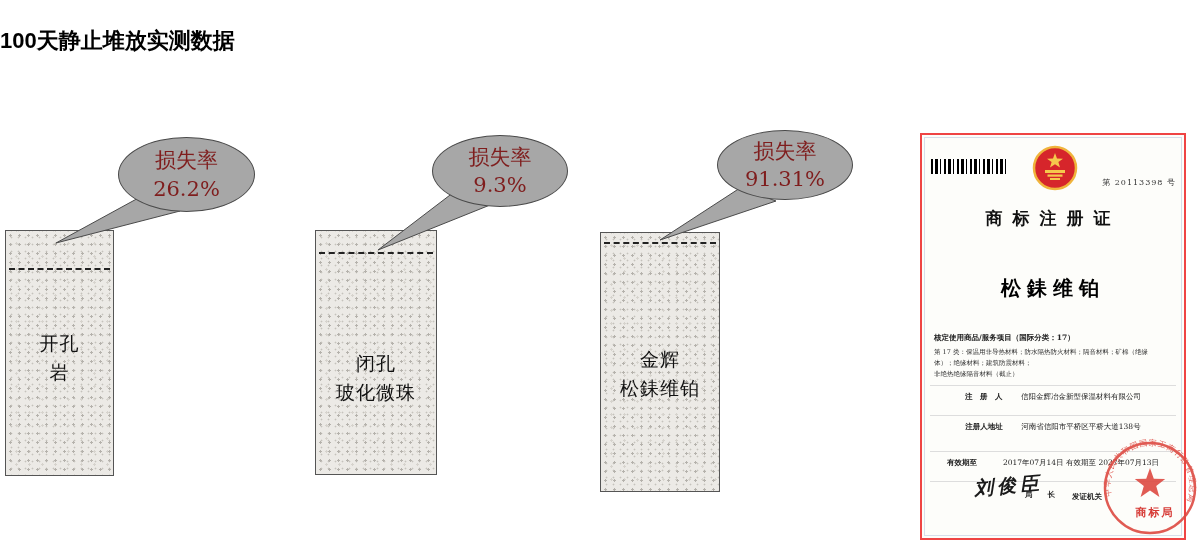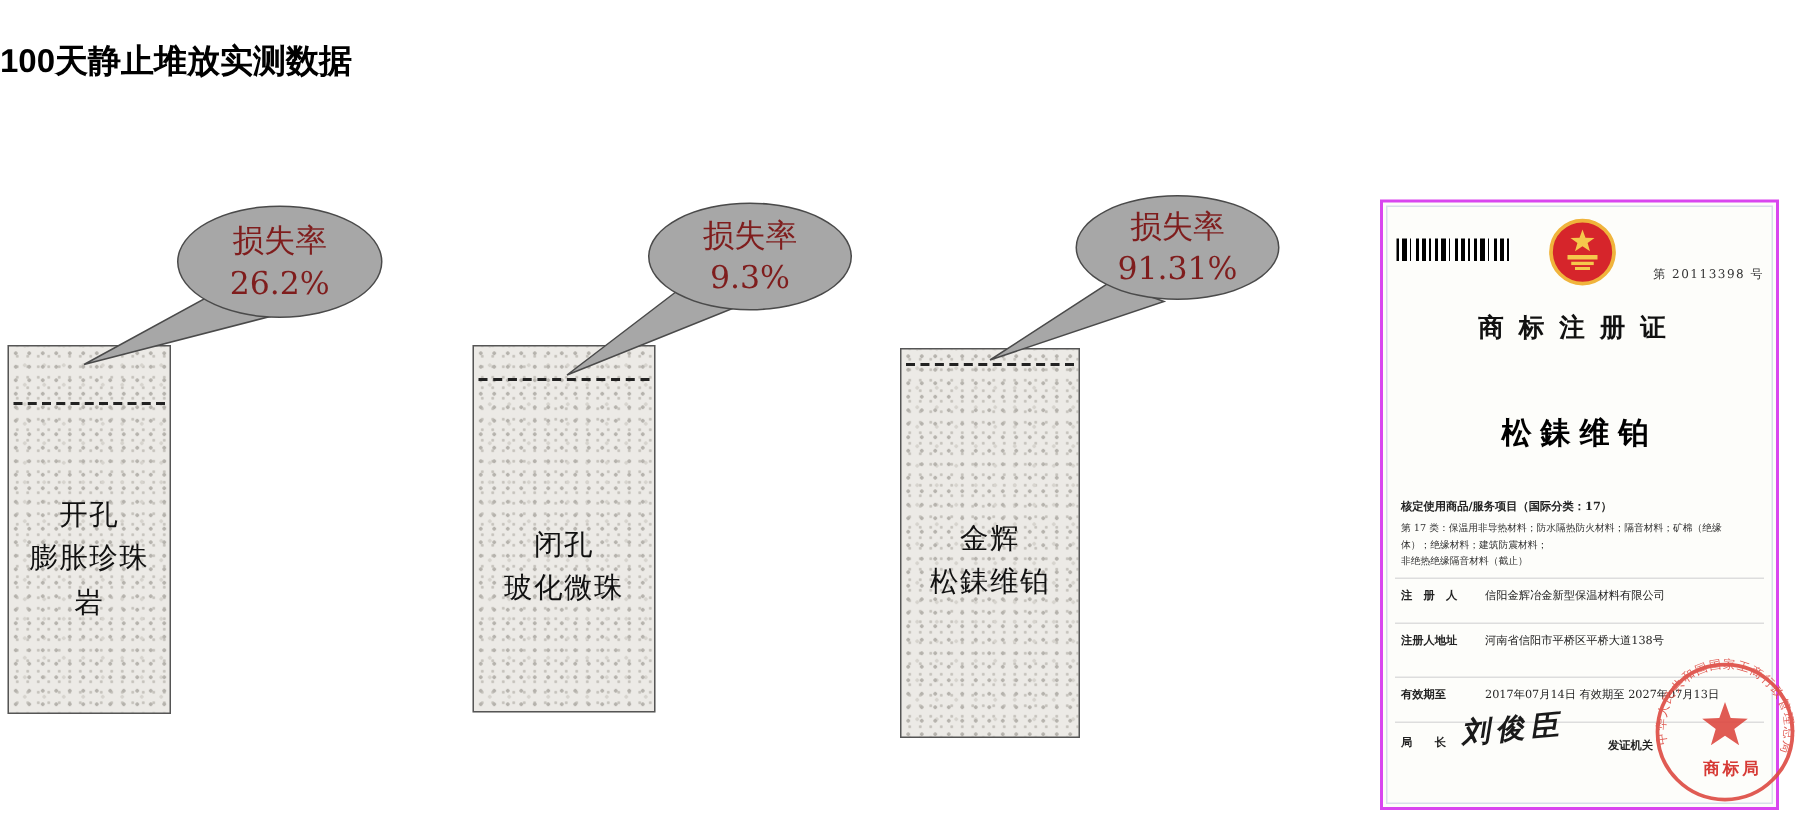--- a/index.html
+++ b/index.html
@@ -37,33 +37,33 @@
   .callout-bubble{position:absolute;background:#a7a7a7;border:1px solid #4a4a4a;border-radius:50%;
     display:flex;flex-direction:column;align-items:center;justify-content:center;
     color:#7f1d1d;z-index:3;box-sizing:border-box;}
   #callout-0{left:118px;top:137px;width:137px;height:75px;}
   #callout-1{left:432px;top:135px;width:136px;height:72px;}
   #callout-2{left:717px;top:130px;width:136px;height:70px;}
   .callout-line{font-size:21px;line-height:1.35;}
 
   
   .cert{position:absolute;left:920px;top:133px;width:266px;height:407px;background:#fdfdfa;
-        border:2px solid #d946ef;box-sizing:border-box;z-index:1;color:#222;}
+        border:2px solid #ef4444;box-sizing:border-box;z-index:1;color:#222;}
   .cert .inner-frame{position:absolute;inset:2px;border:1px solid #d7deea;pointer-events:none;}
   .barcode{position:absolute;left:9px;top:24px;width:76px;height:15px;
     background:repeating-linear-gradient(90deg,#000 0 2px,#fff 2px 4px,#000 4px 7px,#fff 7px 9px,#000 9px 10px,#fff 10px 13px);}
   .emblem{position:absolute;left:110px;top:10px;}
   .cert-number{position:absolute;right:8px;top:42px;font-size:8px;letter-spacing:1px;color:#333;}
   .cert-title{position:absolute;top:72px;left:0;width:100%;text-align:center;
     font-size:17px;font-weight:bold;letter-spacing:10px;color:#111;}
   .cert-trademark{position:absolute;top:140px;left:0;width:100%;text-align:center;
     font-size:20px;font-weight:bold;letter-spacing:6px;color:#000;}
   .cert-heading{position:absolute;top:198px;left:12px;right:12px;font-size:7.5px;font-weight:bold;}
   .cert-items{position:absolute;top:212px;left:12px;right:34px;font-size:6.5px;line-height:1.7;color:#333;}
-  .cert-row{position:absolute;left:12px;right:12px;font-size:7.5px;display:flex;}
+  .cert-row{position:absolute;left:12px;right:12px;font-size:7.5px;display:flex;justify-content:center;}
   .cert-row .lbl{font-weight:bold;flex:0 0 56px;}
   #row-registrant{top:257px;}
   #row-address{top:287px;}
   #row-date{top:323px;}
   #row-director{top:355px;}
   .sep{position:absolute;left:8px;right:8px;border-top:1px solid #ddd;}
   #sep-1{top:250px;}#sep-2{top:280px;}#sep-3{top:316px;}#sep-4{top:346px;}
   .signature{position:absolute;left:52px;top:338px;font-size:19px;font-style:italic;font-weight:600;
     letter-spacing:4px;transform:rotate(-5deg);color:#1a1a1a;z-index:4;}
   .issuer{position:absolute;left:150px;top:357px;font-size:7.5px;font-weight:bold;}
@@ -81,21 +81,20 @@
   <svg class="tails" width="1200" height="551" viewBox="0 0 1200 551">
     <polygon points="142,196 180,211 56,243"></polygon>
     <polygon points="454,192 490,205 378,250"></polygon>
     <polygon points="740,188 776,201 660,240"></polygon>
   </svg>
 
   <div class="sample-bar" id="bar-0">
     <div class="fill-line"></div>
     <div class="bar-label">
       <div>开孔</div>
-      <div>膨胀珍珠</div>
       <div>岩</div>
     </div>
   </div>
 
   <div class="sample-bar" id="bar-1">
     <div class="fill-line"></div>
     <div class="bar-label">
       <div>闭孔</div>
       <div>玻化微珠</div>
     </div>

